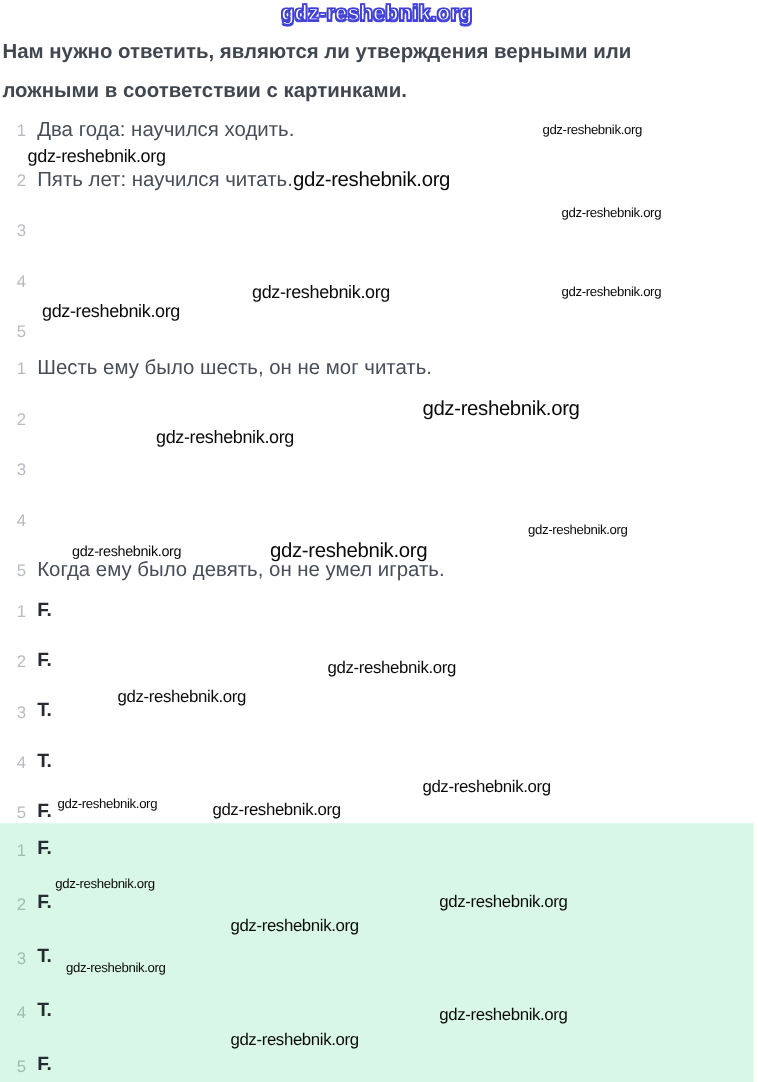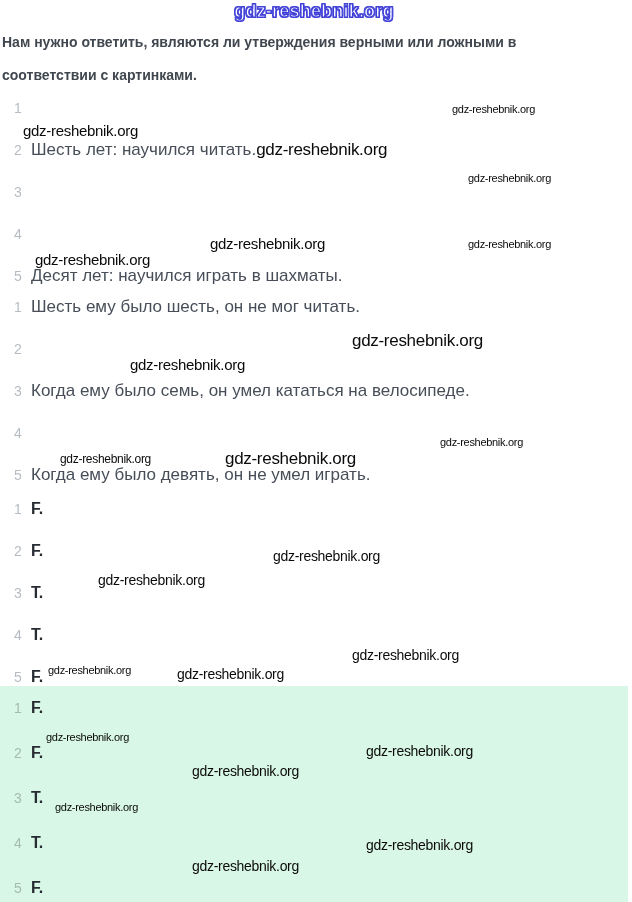--- a/index.html
+++ b/index.html
@@ -15,21 +15,21 @@
     position:absolute;top:1px;left:0;width:100%;
     text-align:center;
     font-size:18px;font-weight:700;
     color:#fdfdff;
     -webkit-text-stroke:1.1px #3d3dd8;
     text-shadow:-1px -1px 0 #4949d8, 1px -1px 0 #4949d8, -1px 1px 0 #4949d8, 1px 1px 0 #4949d8;
     letter-spacing:0.2px;
   }
   .intro{
     position:absolute;top:26px;left:2px;width:600px;
-    font-size:14px;font-weight:700;line-height:33px;
+    font-size:17px;font-weight:700;line-height:33px;
     color:#40474f;
   }
   .list{position:absolute;left:0;width:632px;}
   .list-statements{top:97px;}
   .list-claims{top:296px;}
   .list-answers{top:498px;}
   .row{height:42px;display:flex;align-items:flex-start;}
   .row-g{height:45px;display:flex;align-items:flex-start;}
   .num{
     margin-left:14px;width:12px;flex:0 0 12px;
@@ -67,48 +67,47 @@
 
 <div class="page">
 
   <div class="wm-header">gdz-reshebnik.org</div>
 
   <div class="intro">Нам нужно ответить, являются ли утверждения верными или ложными в соответствии с картинками.</div>
 
   <div class="list list-statements">
     <div class="row">
       <span class="num">1</span>
+      <span class="txt">Два года: научился ходить.</span>
     </div>
     <div class="row">
       <span class="num">2</span>
-      <span class="txt"><span>Шесть лет: научился читать.</span><span class="wm-inline">gdz-reshebnik.org</span></span>
+      <span class="txt"><span>Пять лет: научился читать.</span><span class="wm-inline">gdz-reshebnik.org</span></span>
     </div>
     <div class="row">
       <span class="num">3</span>
     </div>
     <div class="row">
       <span class="num">4</span>
     </div>
     <div class="row">
       <span class="num">5</span>
-      <span class="txt">Десят лет: научился играть в шахматы.</span>
     </div>
   </div>
 
   <div class="list list-claims">
     <div class="row">
       <span class="num">1</span>
       <span class="txt">Шесть ему было шесть, он не мог читать.</span>
     </div>
     <div class="row">
       <span class="num">2</span>
     </div>
     <div class="row">
       <span class="num">3</span>
-      <span class="txt">Когда ему было семь, он умел кататься на велосипеде.</span>
     </div>
     <div class="row">
       <span class="num">4</span>
     </div>
     <div class="row">
       <span class="num">5</span>
       <span class="txt">Когда ему было девять, он не умел играть.</span>
     </div>
   </div>
 

